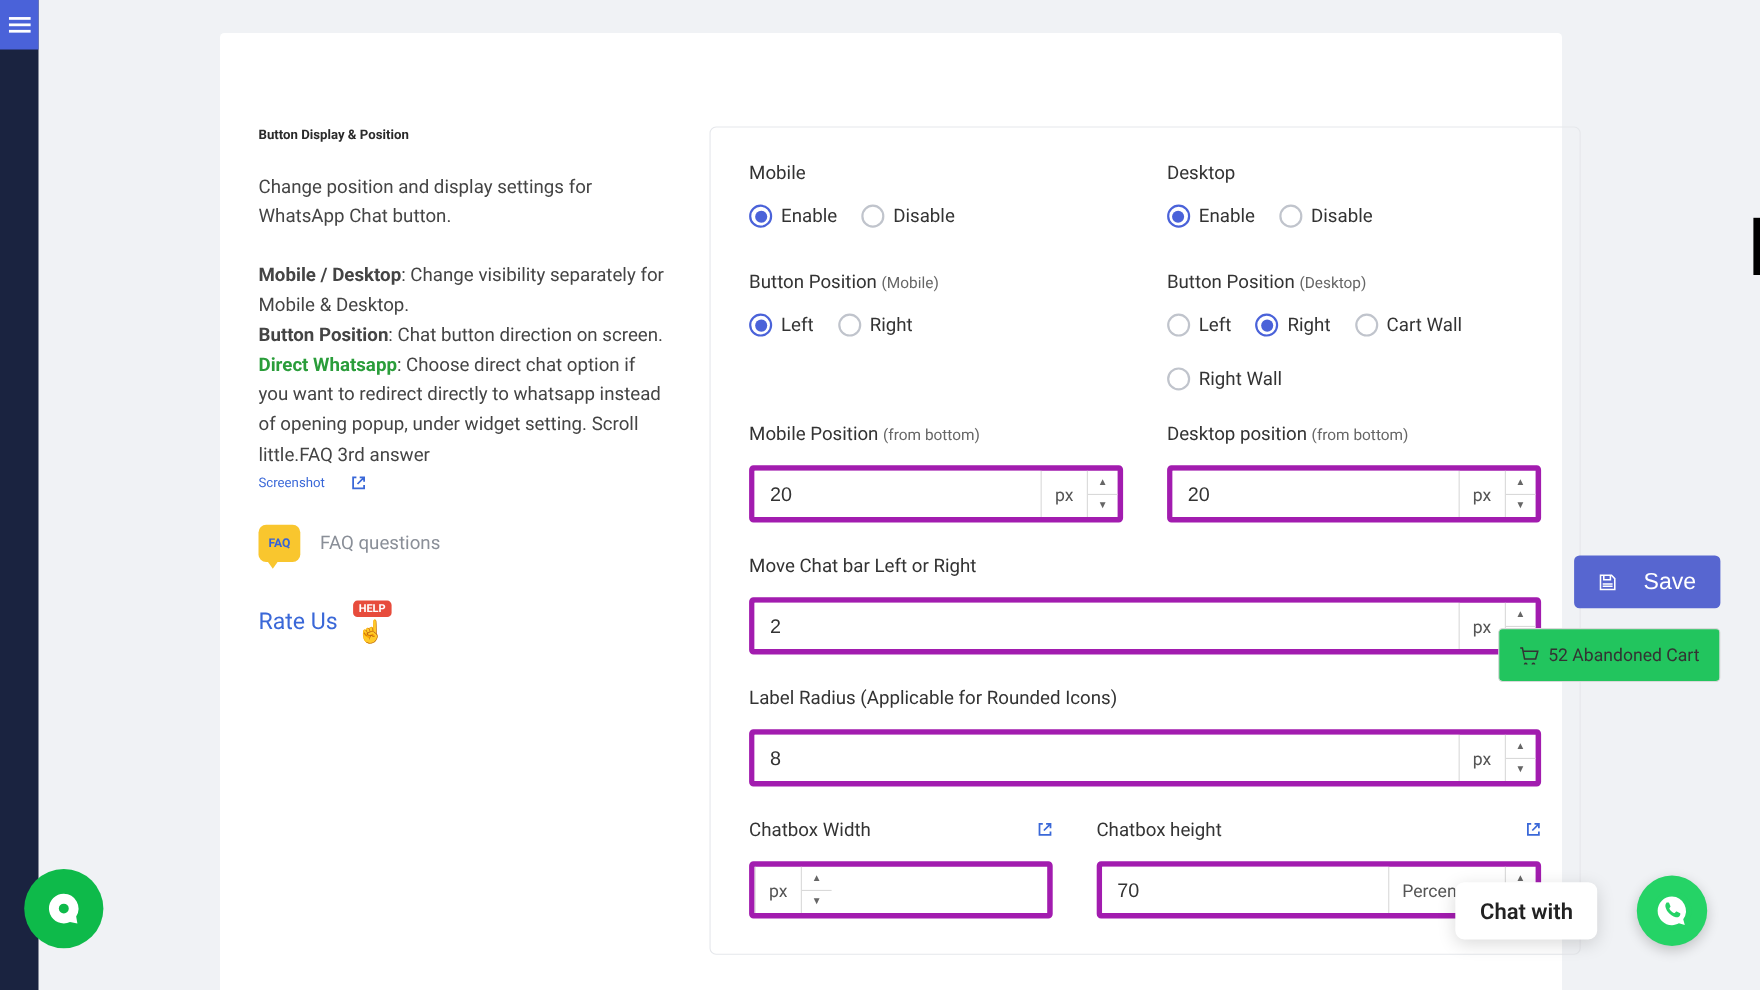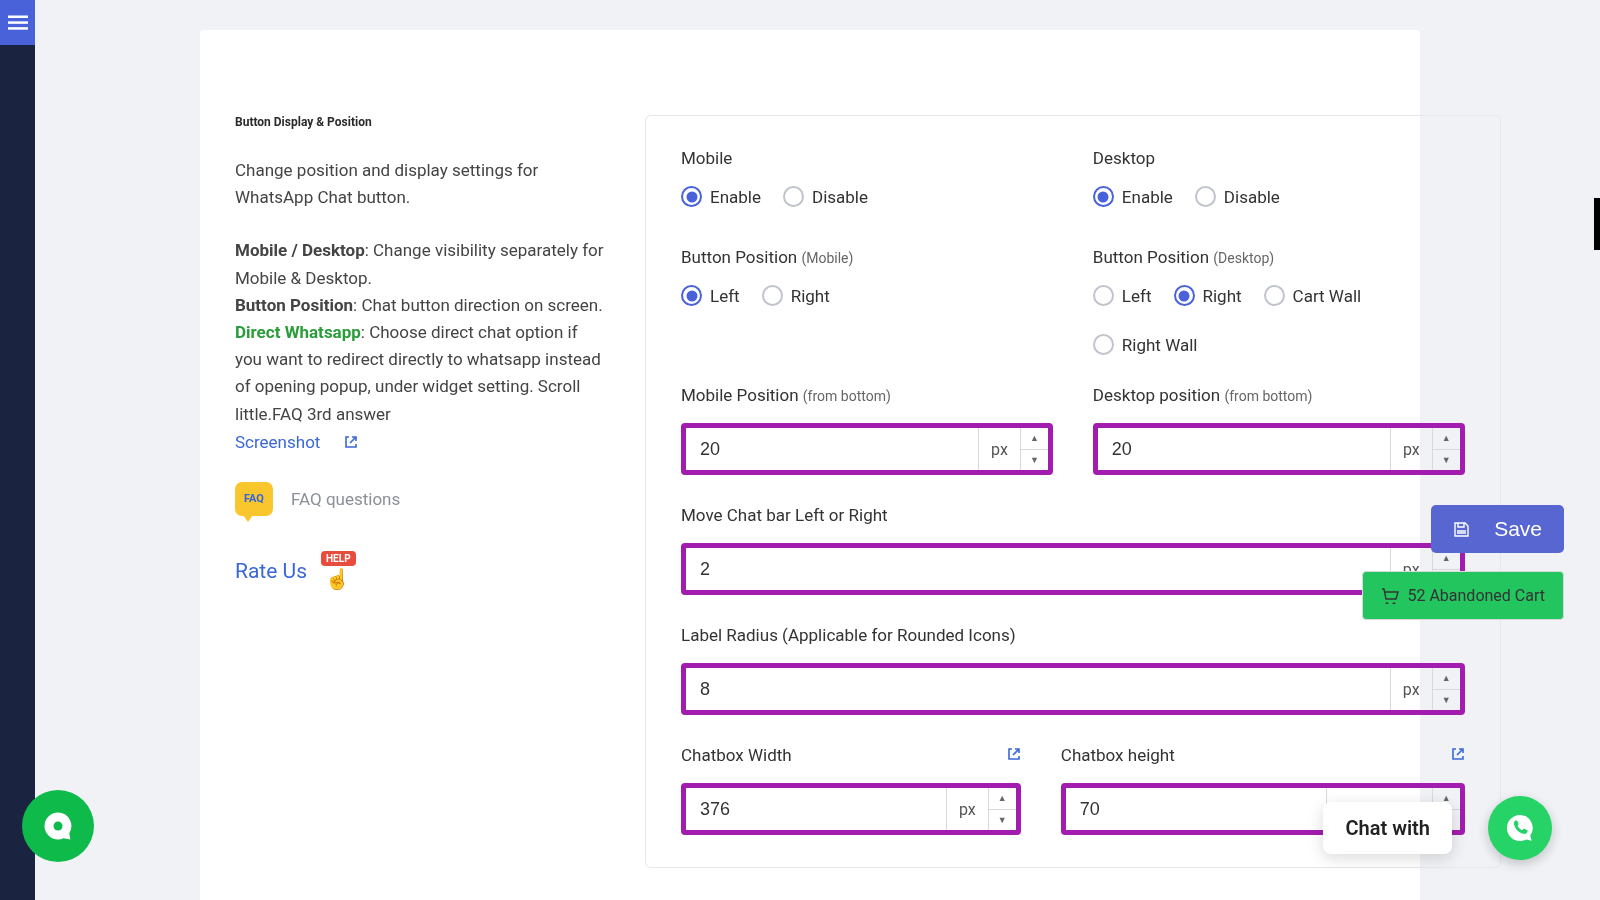--- a/index.html
+++ b/index.html
@@ -80,21 +80,21 @@
 }
 .left-col .para {
   font-size: 17px;
   color: #444;
   line-height: 1.6;
 }
 .left-col .para b { font-weight: 700; }
 .left-col .para .green { color: #2a9d3a; font-weight: 700; }
 .screenshot-link {
   color: #3a68d8;
-  font-size: 17px;
+  font-size: 12px;
   text-decoration: none;
   display: inline-flex;
   align-items: center;
   gap: 24px;
   margin-top: 4px;
 }
 .faq-row {
   display: flex;
   align-items: center;
   gap: 18px;
@@ -485,21 +485,20 @@
         <div class="grid-col">
           <div class="label-with-icon">
             <label class="field-label" style="margin-bottom:0">Chatbox Width</label>
             <span class="ext-link-icon">
               <svg width="14" height="14" viewBox="0 0 14 14">
                   <path d="M5 2 H2 V12 H12 V9 M8 2 H12 V6 M12 2 L6 8" stroke="#3a68d8" stroke-width="1.6" fill="none"></path>
                 </svg>
             </span>
           </div>
           <div class="num-input-group" style="margin-top:18px">
-            <input class="num-input" value="376" style="">
             <div class="unit-box">px</div>
             <div class="spinner">
               <div class="spinner-btn">▲</div>
               <div class="spinner-btn">▼</div>
             </div>
           </div>
         </div>
         <div class="grid-col">
           <div class="label-with-icon">
             <label class="field-label" style="margin-bottom:0">Chatbox height</label>

